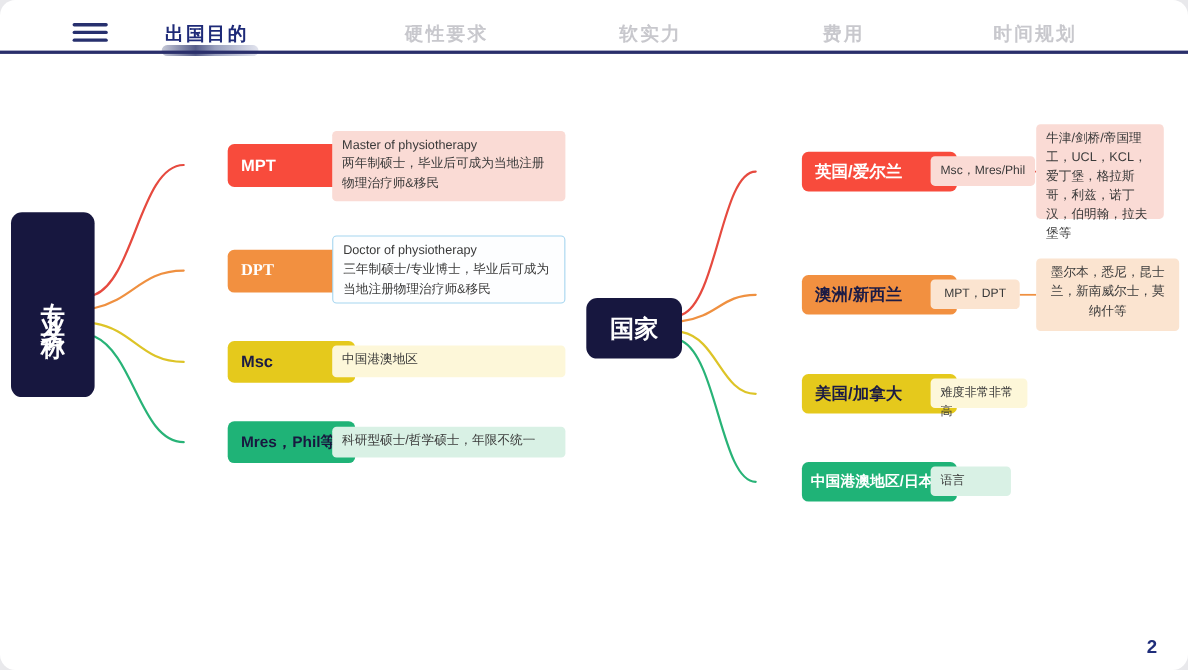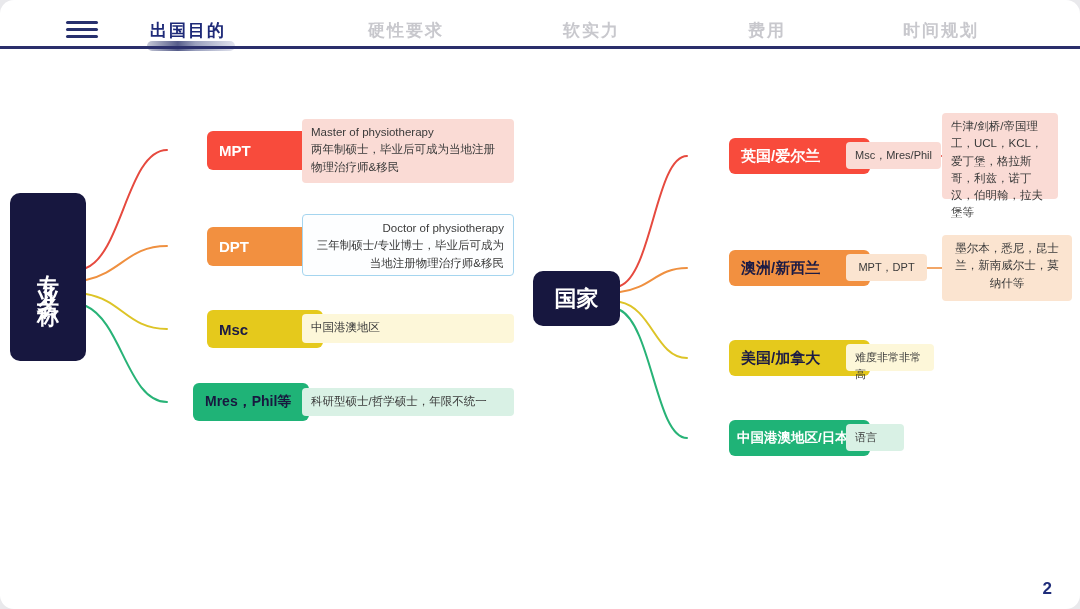--- a/index.html
+++ b/index.html
@@ -82,40 +82,40 @@
     <path d="M 828 358 L 846 358" stroke="#ddc427" stroke-width="1.6" fill="none"></path>
     <path d="M 828 438 L 846 438" stroke="#28b377" stroke-width="1.6" fill="none"></path>
   </svg>
 
   <div class="root vertical-root" style="left:10px;top:193px;width:76px;height:168px;">专业名称</div>
 
   <div class="node bg-red" style="left:165px;top:131px;width:116px;height:39px;">MPT</div>
   <div class="note nt-red" style="left:302px;top:119px;width:212px;height:64px;">Master of physiotherapy
 两年制硕士，毕业后可成为当地注册物理治疗师&amp;移民</div>
 
-  <div class="node bg-orange" style="left:165px;top:227px;width:116px;height:39px;">DPT</div>
-  <div class="note nt-selected" style="left:302px;top:214px;width:212px;height:62px;text-align:right;">Doctor of physiotherapy
+  <div class="node bg-orange" style="left:165px;top:227px;width:116px;height:39px;font-family:Liberation Serif, serif;">DPT</div>
+  <div class="note nt-selected" style="left:302px;top:214px;width:212px;height:62px;">Doctor of physiotherapy
 三年制硕士/专业博士，毕业后可成为当地注册物理治疗师&amp;移民</div>
 
   <div class="node bg-yellow" style="left:165px;top:310px;width:116px;height:38px;">Msc</div>
   <div class="note nt-yellow" style="left:302px;top:314px;width:212px;height:29px;">中国港澳地区</div>
 
-  <div class="node bg-green" style="left:151px;top:383px;width:116px;height:38px;font-size:14px;">Mres，Phil等</div>
+  <div class="node bg-green" style="left:165px;top:383px;width:116px;height:38px;font-size:14px;">Mres，Phil等</div>
   <div class="note nt-green" style="left:302px;top:388px;width:212px;height:28px;">科研型硕士/哲学硕士，年限不统一</div>
 
   <div class="root" style="left:533px;top:271px;width:87px;height:55px;font-size:22px;">国家</div>
 
   <div class="node bg-red" style="left:687px;top:138px;width:141px;height:36px;">英国/爱尔兰</div>
   <div class="note nt-red" style="left:846px;top:142px;width:95px;height:27px;font-size:11px;">Msc，Mres/Phil</div>
   <div class="note nt-red" style="left:942px;top:113px;width:116px;height:86px;">牛津/剑桥/帝国理工，UCL，KCL，爱丁堡，格拉斯哥，利兹，诺丁汉，伯明翰，拉夫堡等</div>
 
   <div class="node bg-orange" style="left:687px;top:250px;width:141px;height:36px;color:#1b1b45;">澳洲/新西兰</div>
   <div class="note nt-orange" style="left:846px;top:254px;width:81px;height:27px;font-size:11px;">MPT，DPT</div>
   <div class="note nt-orange" style="left:942px;top:235px;width:130px;height:66px;">墨尔本，悉尼，昆士兰，新南威尔士，莫纳什等</div>
 
   <div class="node bg-yellow" style="left:687px;top:340px;width:141px;height:36px;">美国/加拿大</div>
   <div class="note nt-yellow" style="left:846px;top:344px;width:88px;height:27px;font-size:11px;">难度非常非常高</div>
 
   <div class="node bg-green-light-text" style="left:687px;top:420px;width:141px;height:36px;font-size:13.5px;padding:0 8px;">中国港澳地区/日本</div>
-  <div class="note nt-green" style="left:846px;top:424px;width:58px;height:27px;font-size:11px;">语言</div>
+  <div class="note nt-green" style="left:846px;top:424px;width:73px;height:27px;font-size:11px;">语言</div>
 
   <div class="page-number">2</div>
 </div>
 
 </body></html>

